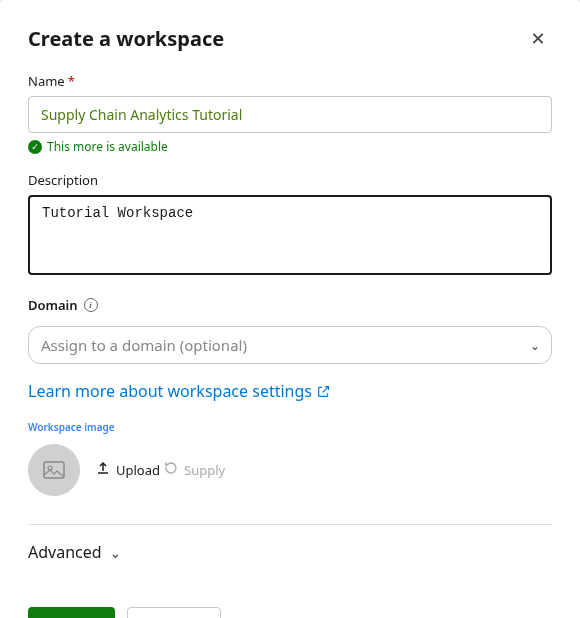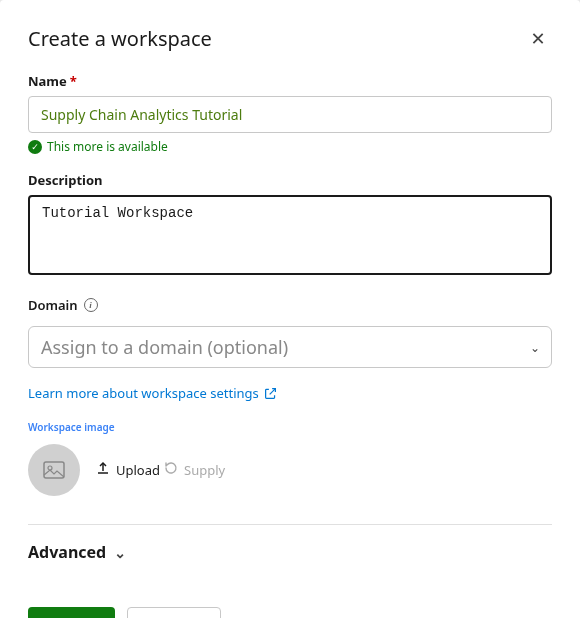--- a/index.html
+++ b/index.html
@@ -31,21 +31,21 @@
 
     .modal-header {
       display: flex;
       justify-content: space-between;
       align-items: center;
       margin-bottom: 20px;
     }
 
     .modal-title {
       font-size: 20px;
-      font-weight: 400;
+      font-weight: 700;
       color: #1a1a1a;
     }
 
     .close-btn {
       background: none;
       border: none;
       cursor: pointer;
       font-size: 18px;
       color: #444;
       padding: 4px;
@@ -56,21 +56,21 @@
       width: 28px;
       height: 28px;
     }
 
     .field-group {
       margin-bottom: 16px;
     }
 
     .field-label {
       font-size: 13px;
-      font-weight: 700;
+      font-weight: 400;
       color: #1a1a1a;
       margin-bottom: 6px;
       display: flex;
       align-items: center;
       gap: 3px;
     }
 
     .required-star {
       color: #c50000;
     }
@@ -145,23 +145,23 @@
       font-family: serif;
     }
 
     .select-wrapper {
       position: relative;
     }
 
     .select-wrapper select {
       width: 100%;
       border: 1px solid #c8c8c8;
-      border-radius: 6px;
+      border-radius: 12px;
       padding: 8px 36px 8px 12px;
-      font-size: 18px;
+      font-size: 15px;
       color: #888;
       background: white;
       appearance: none;
       cursor: pointer;
       outline: none;
     }
 
     .select-chevron {
       position: absolute;
       right: 12px;
@@ -169,21 +169,21 @@
       transform: translateY(-50%);
       pointer-events: none;
       color: #444;
       font-size: 12px;
     }
 
     .learn-more-link {
       display: inline-flex;
       align-items: center;
       gap: 5px;
-      font-size: 13px;
+      font-size: 16px;
       color: #0078d4;
       text-decoration: none;
       cursor: pointer;
       margin-bottom: 18px;
     }
 
     .external-icon {
       display: inline-flex;
       width: 13px;
       height: 13px;
@@ -247,21 +247,21 @@
 
     .advanced-section {
       margin-bottom: 24px;
     }
 
     .advanced-toggle {
       display: flex;
       align-items: center;
       gap: 8px;
       font-size: 16px;
-      font-weight: 700;
+      font-weight: 400;
       color: #1a1a1a;
       cursor: pointer;
       background: none;
       border: none;
       padding: 0;
     }
 
     .chevron-down {
       font-size: 14px;
       color: #444;

